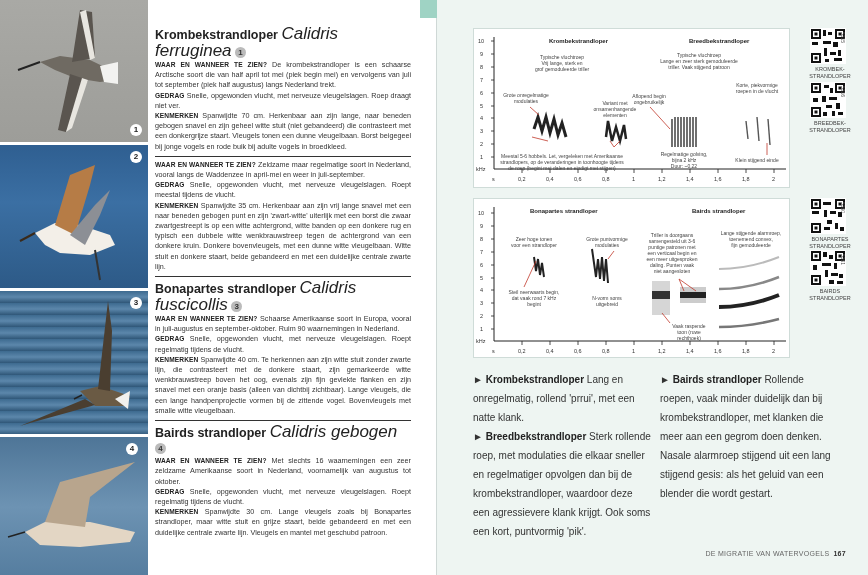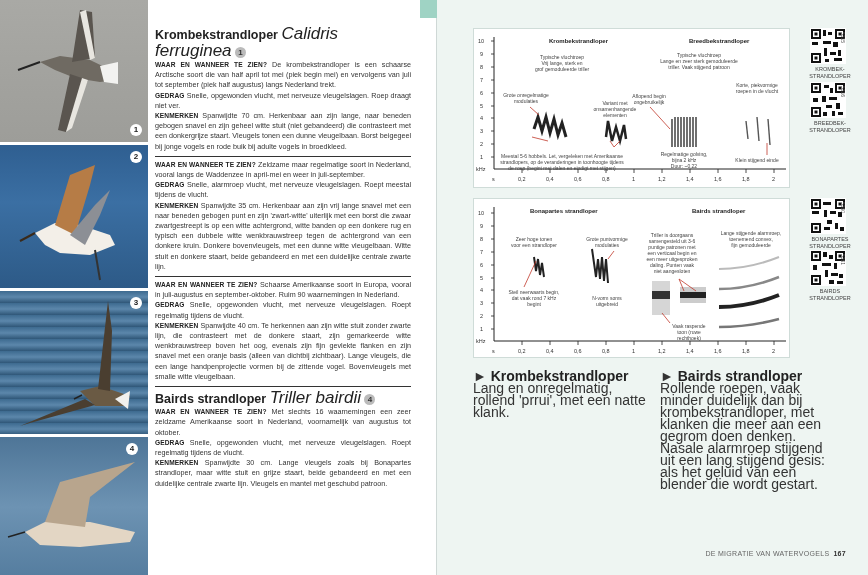--- a/index.html
+++ b/index.html
@@ -27,21 +27,21 @@
   
   .right-page { position: relative; width: 431px; height: 575px; background: #eef5f2; }
   .chart-box { position: absolute; left: 473px; width: 317px; background: #fff; border: 1px solid #cfdcd8; }
   .cb1 { top: 28px; height: 160px; }
   .cb2 { top: 198px; height: 160px; }
   .chart-box svg { position: absolute; left: 0; top: 0; }
   .qr-group { position: absolute; left: 800px; width: 60px; text-align: center; }
   .qr { width: 36px; height: 36px; margin-left: 10px; position: relative; background: #fff; }
   .qr-code { position: absolute; right: 0; top: 4px; font-size: 5px; color: #555; writing-mode: vertical-rl; }
   .qr-label { font-size: 5.5px; line-height: 6.5px; color: #444; margin-top: 2px; }
-  .notes { position: absolute; top: 370px; font-size: 14px; line-height: 12px; color: #333; }
+  .notes { position: absolute; top: 370px; font-size: 10px; line-height: 19px; color: #333; }
   .notes .b { font-weight: bold; color: #222; }
   .n1 { left: 473px; width: 178px; }
   .n2 { left: 660px; width: 180px; }
   .footer { position: absolute; right: 22px; top: 550px; font-size: 7px; color: #666; letter-spacing: 0.3px; }
   .footer .pg { font-weight: bold; color: #333; margin-left: 4px; }
 </style>
 </head>
 <body>
 
 <div class="spread">
@@ -99,34 +99,39 @@
           <span class="sp-latin">Calidris ferruginea</span>
           <span class="sp-num">1</span>
         </div>
         <p class="para"><span class="lbl">WAAR EN WANNEER TE ZIEN?</span> <span>De krombekstrandloper is een schaarse Arctische soort die van half april tot mei (piek begin mei) en vervolgens van juli tot september (piek half augustus) langs Nederland trekt.</span></p>
         <p class="para"><span class="lbl">GEDRAG</span> <span>Snelle, opgewonden vlucht, met nerveuze vleugelslagen. Roep draagt niet ver.</span></p>
         <p class="para"><span class="lbl">KENMERKEN</span> <span>Spanwijdte 70 cm. Herkenbaar aan zijn lange, naar beneden gebogen snavel en zijn geheel witte stuit (niet gebandeerd) die contrasteert met een donkergrijze staart. Vleugels tonen een dunne vleugelbaan. Borst beigegeel bij jonge vogels en rode buik bij adulte vogels in broedkleed.</span></p>
       </div>
 
       <div class="species">
         <p class="para"><span class="lbl">WAAR EN WANNEER TE ZIEN?</span> <span>Zeldzame maar regelmatige soort in Nederland, vooral langs de Waddenzee in april-mei en weer in juli-september.</span></p>
-        <p class="para"><span class="lbl">GEDRAG</span> <span>Snelle, alarmroep vlucht, met nerveuze vleugelslagen. Roept meestal tijdens de vlucht.</span></p>
+        <p class="para"><span class="lbl">GEDRAG</span> <span>Snelle, opgewonden vlucht, met nerveuze vleugelslagen. Roept meestal tijdens de vlucht.</span></p>
         <p class="para"><span class="lbl">KENMERKEN</span> <span>Spanwijdte 35 cm. Herkenbaar aan zijn vrij lange snavel met een naar beneden gebogen punt en zijn 'zwart-witte' uiterlijk met een borst die zwaar zwartgestreept is op een witte achtergrond, witte banden op een donkere rug en typisch een dubbele witte wenkbrauwstreep tegen de achtergrond van een donkere kruin. Donkere bovenvleugels, met een dunne witte vleugelbaan. Witte stuit en donkere staart, beide gebandeerd en met een duidelijke centrale zwarte lijn.</span></p>
       </div>
 
       <div class="species">
+        <div class="sp-title">
+          <span>Bonapartes strandloper</span>
+          <span class="sp-latin">Calidris fuscicollis</span>
+          <span class="sp-num">3</span>
+        </div>
         <p class="para"><span class="lbl">WAAR EN WANNEER TE ZIEN?</span> <span>Schaarse Amerikaanse soort in Europa, vooral in juli-augustus en september-oktober. Ruim 90 waarnemingen in Nederland.</span></p>
         <p class="para"><span class="lbl">GEDRAG</span> <span>Snelle, opgewonden vlucht, met nerveuze vleugelslagen. Roept regelmatig tijdens de vlucht.</span></p>
         <p class="para"><span class="lbl">KENMERKEN</span> <span>Spanwijdte 40 cm. Te herkennen aan zijn witte stuit zonder zwarte lijn, die contrasteert met de donkere staart, zijn gemarkeerde witte wenkbrauwstreep boven het oog, evenals zijn fijn gevlekte flanken en zijn snavel met een oranje basis (alleen van dichtbij zichtbaar). Lange vleugels, die een lange handpenprojectie vormen bij de zittende vogel. Bovenvleugels met smalle witte vleugelbaan.</span></p>
       </div>
 
       <div class="species">
         <div class="sp-title">
           <span>Bairds strandloper</span>
-          <span class="sp-latin">Triller bairdii</span>
+          <span class="sp-latin">Calidris gebogen</span>
           <span class="sp-num">4</span>
         </div>
         <p class="para"><span class="lbl">WAAR EN WANNEER TE ZIEN?</span> <span>Met slechts 16 waarnemingen een zeer zeldzame Amerikaanse soort in Nederland, voornamelijk van augustus tot oktober.</span></p>
         <p class="para"><span class="lbl">GEDRAG</span> <span>Snelle, opgewonden vlucht, met nerveuze vleugelslagen. Roept regelmatig tijdens de vlucht.</span></p>
         <p class="para"><span class="lbl">KENMERKEN</span> <span>Spanwijdte 30 cm. Lange vleugels zoals bij Bonapartes strandloper, maar witte stuit en grijze staart, beide gebandeerd en met een duidelijke centrale zwarte lijn. Vleugels en mantel met geschubd patroon.</span></p>
       </div>
     </div>
   </div>
 
   <div class="right-page"></div>
@@ -446,20 +451,21 @@
         <rect x="19" y="30" width="5" height="4" fill="#111"></rect>
         <rect x="27" y="31" width="6" height="3" fill="#111"></rect>
       </svg>
     <span class="qr-code">5361</span>
   </div>
   <div class="qr-label"><span>BAIRDS</span><br><span>STRANDLOPER</span></div>
 </div>
 
 <div class="notes n1">
   <p><span>►</span> <span class="b">Krombekstrandloper</span><span> Lang en onregelmatig, rollend 'prrui', met een natte klank.</span></p>
+  <p><span>►</span> <span class="b">Breedbekstrandloper</span><span> Sterk rollende roep, met modulaties die elkaar sneller en regelmatiger opvolgen dan bij de krombekstrandloper, waardoor deze een agressievere klank krijgt. Ook soms een kort, puntvormig 'pik'.</span></p>
 </div>
 <div class="notes n2">
   <p><span>►</span> <span class="b">Bairds strandloper</span><span> Rollende roepen, vaak minder duidelijk dan bij krombekstrandloper, met klanken die meer aan een gegrom doen denken. Nasale alarmroep stijgend uit een lang stijgend gesis: als het geluid van een blender die wordt gestart.</span></p>
 </div>
 
 <div class="footer">
   <span>DE MIGRATIE VAN WATERVOGELS</span><span class="pg">167</span>
 </div>
 
 </body></html>

